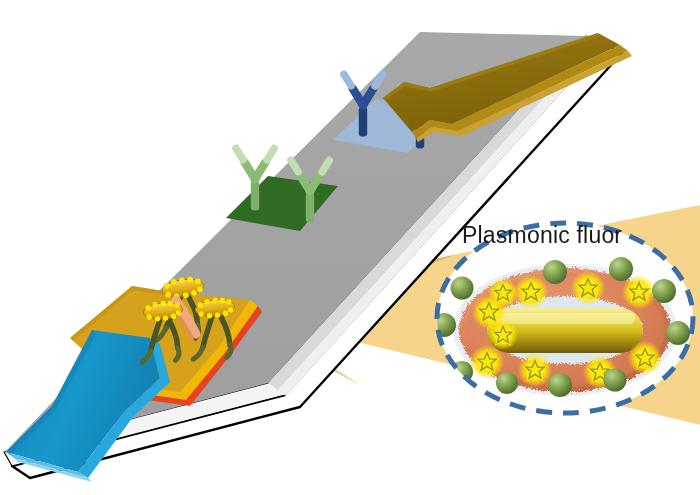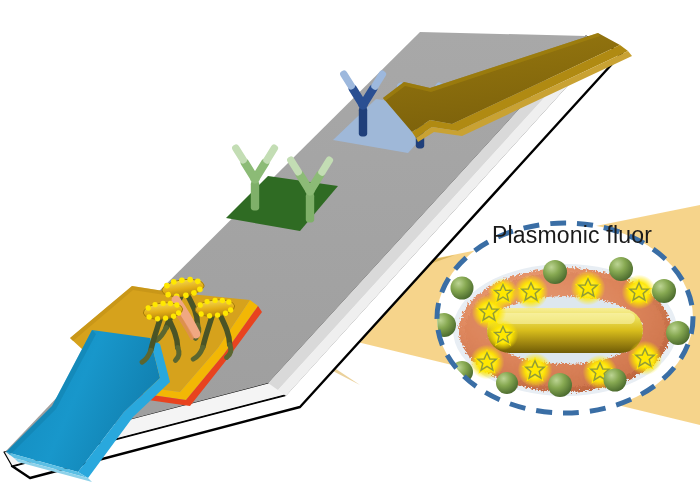--- a/index.html
+++ b/index.html
@@ -22,21 +22,21 @@
     position: absolute;
     inset: 0;
     width: 700px;
     height: 495px;
   }
   .inset-title {
     position: absolute;
     left: 462px;
     top: 222px;
     width: 220px;
-    text-align: center;
+    text-align: left;
     font-family: "Liberation Sans", sans-serif;
     font-size: 23px;
     font-weight: 400;
     color: #1a1a1a;
     letter-spacing: 0.2px;
     white-space: nowrap;
     pointer-events: none;
   }
 </style>
 </head>

